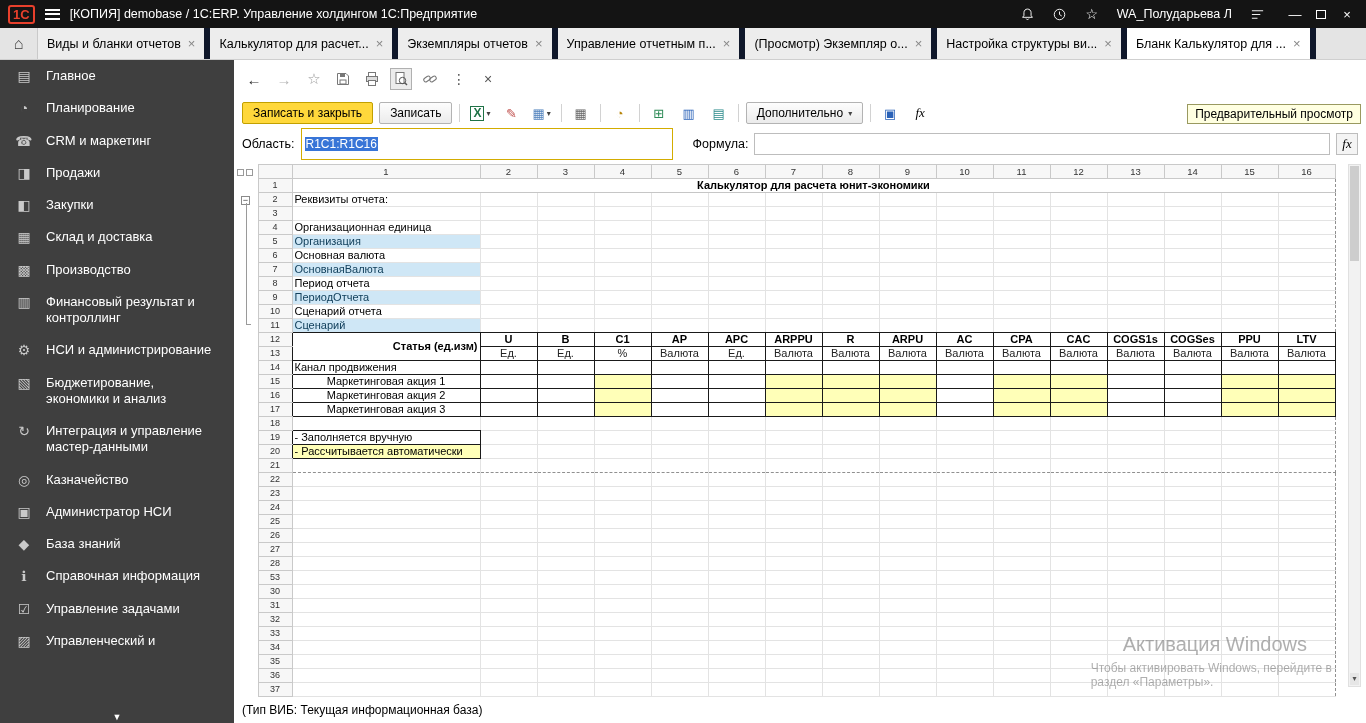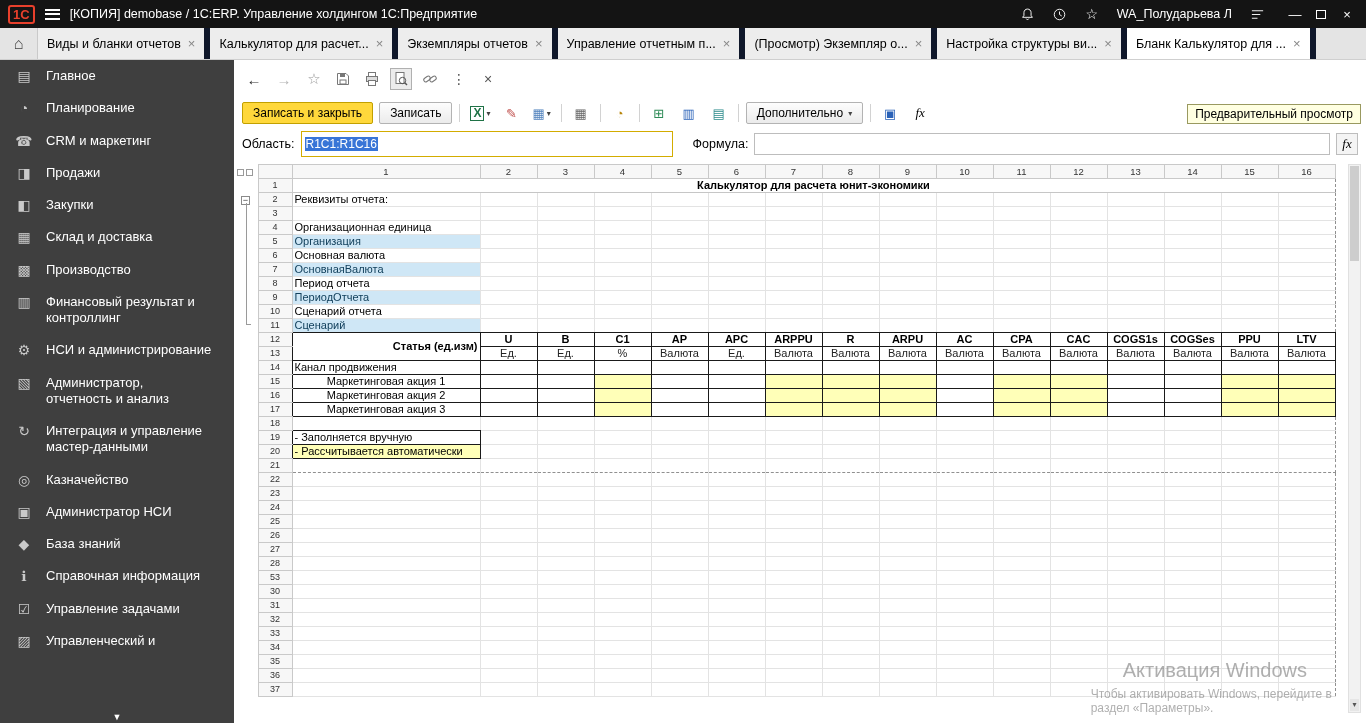--- a/index.html
+++ b/index.html
@@ -54,21 +54,21 @@
 .tool{height:22px;min-width:24px;display:flex;align-items:center;justify-content:center;font-size:13px;padding:0 3px;gap:2px;}
 .tool .dd,.btn .dd{font-size:8px;color:#444;}
 .xg{color:#1f7246;font-weight:bold;font-size:12px;border:1px solid #1f7246;padding:0 2px;line-height:13px;}
 .sep{width:1px;height:18px;background:#d2d2d2;margin:0 1px;}
 .fx{font-style:italic;font-family:"Liberation Serif",serif;font-size:13px;}
 .tooltip{position:absolute;top:6px;right:5px;background:#ffffe1;border:1px solid #999960;font-size:12px;padding:2px 7px;z-index:6;white-space:nowrap;}
 
 
 .win-fields{flex:0 0 32px;display:flex;align-items:center;padding:0 8px;gap:6px;}
 .f-label{font-size:12.5px;}
-.area-box{width:372px;height:26px;border:1px solid #d3ac00;background:#fff;display:flex;align-items:center;padding:0 3px;font-size:12px;}
+.area-box{width:372px;height:32px;border:1px solid #d3ac00;background:#fff;display:flex;align-items:center;padding:0 3px;font-size:12px;}
 .area-box .selected{background:#3875d7;color:#fff;padding:0 1px;}
 .formula-box{flex:1;height:22px;border:1px solid #bdbdbd;background:#fff;font-size:12px;padding:0 4px;font-family:inherit;min-width:0;}
 .fx-btn{width:22px;height:22px;border:1px solid #bdbdbd;background:#f4f4f4;display:flex;align-items:center;justify-content:center;}
 
 
 .sheet-area{flex:1;position:relative;overflow:hidden;min-height:0;background:#fff;}
 table.sheet{border-collapse:collapse;table-layout:fixed;position:absolute;left:2px;top:4px;}
 .sheet td{height:13px;line-height:13px;padding:0 2px;font-size:11px;white-space:nowrap;overflow:hidden;vertical-align:middle;border:1px solid #e3e3e3;background:#fff;}
 .sheet td.gc{border:none;background:#fff;padding:0;}
 .sheet td.rn{background:#f7f7f7;border:1px solid #c9c9c9;text-align:center;font-size:9px;color:#333;padding:0;}
@@ -213,21 +213,21 @@
         <div class="sb-item">
           <span class="ico">▥</span>
           <span class="lbl">Финансовый результат и контроллинг</span>
         </div>
         <div class="sb-item">
           <span class="ico">⚙</span>
           <span class="lbl">НСИ и администрирование</span>
         </div>
         <div class="sb-item">
           <span class="ico">▧</span>
-          <span class="lbl">Администратор, отчетность и анализ</span>
+          <span class="lbl">Бюджетирование, экономики и анализ</span>
         </div>
         <div class="sb-item">
           <span class="ico">↻</span>
           <span class="lbl">Интеграция и управление мастер-данными</span>
         </div>
         <div class="sb-item">
           <span class="ico">◎</span>
           <span class="lbl">Казначейство</span>
         </div>
         <div class="sb-item">
@@ -1123,14 +1123,17 @@
         <div class="vthumb"></div>
         <div class="vdown">▾</div>
       </div>
       <div class="watermark">
         <div class="l1">Активация Windows</div>
         <div class="l2">Чтобы активировать Windows, перейдите в</div>
         <div class="l3">раздел «Параметры».</div>
       </div>
     </div>
 
+    <div class="statusbar">
+      <span>(Тип ВИБ: Текущая информационная база)</span>
+    </div>
   </div>
 </div>
 
 </body></html>

